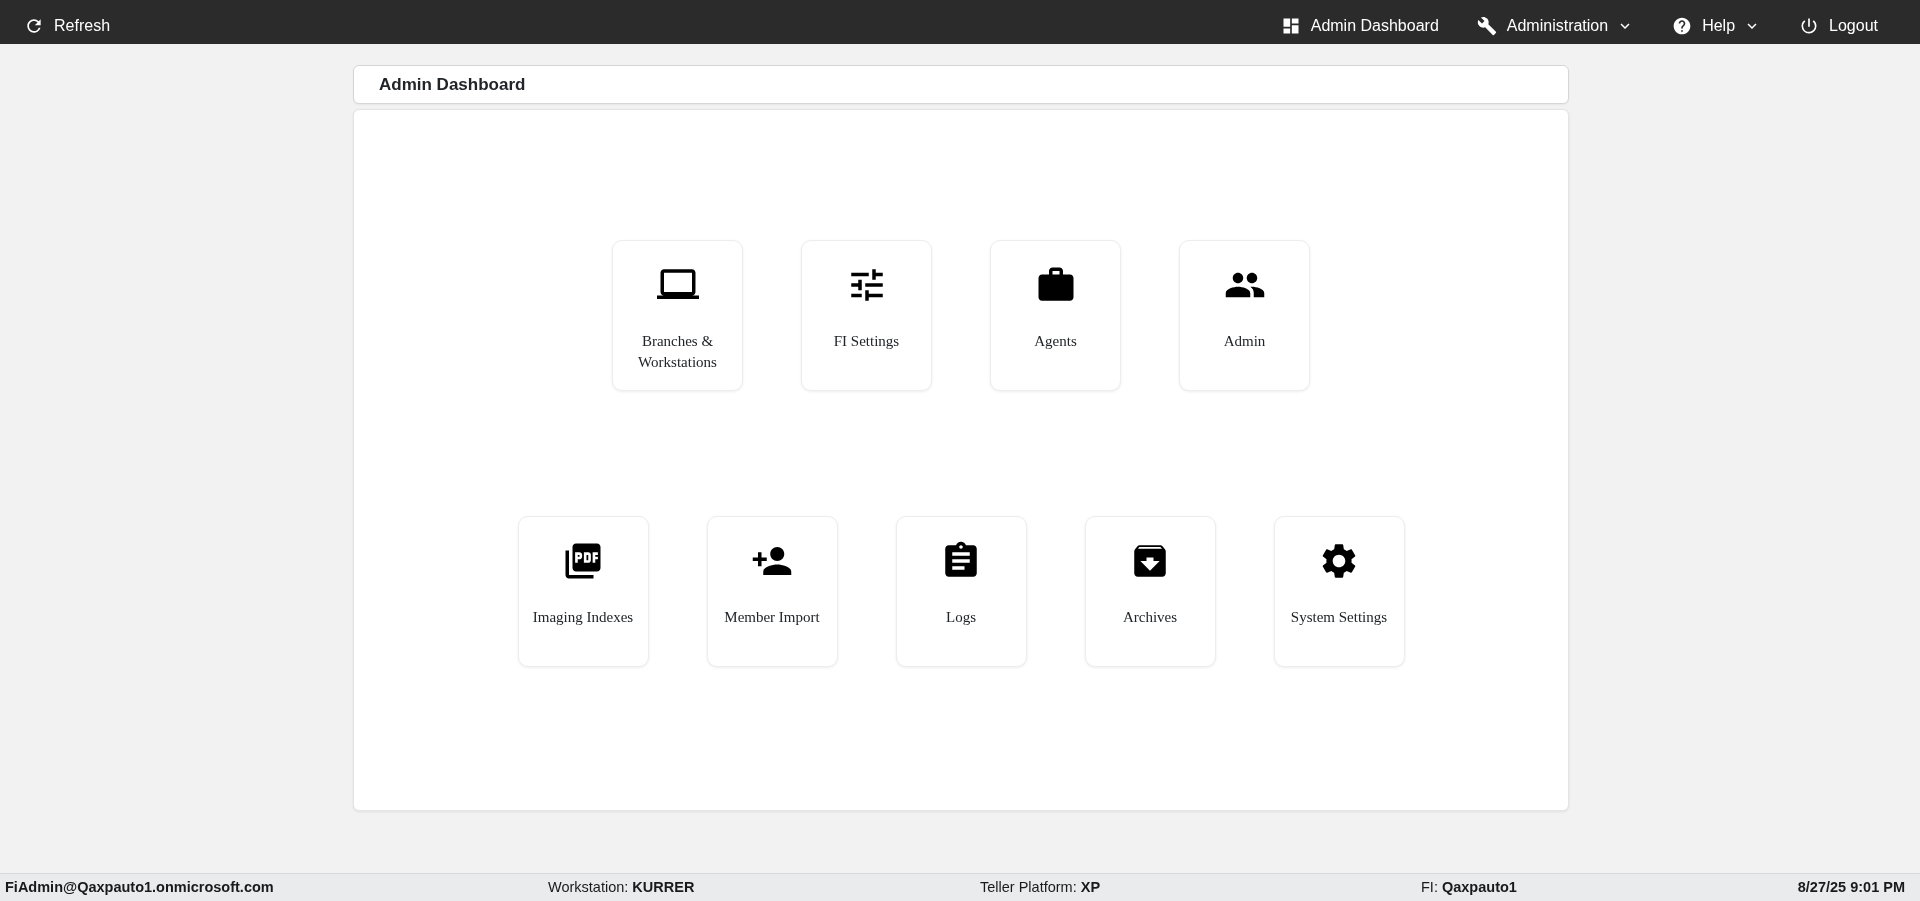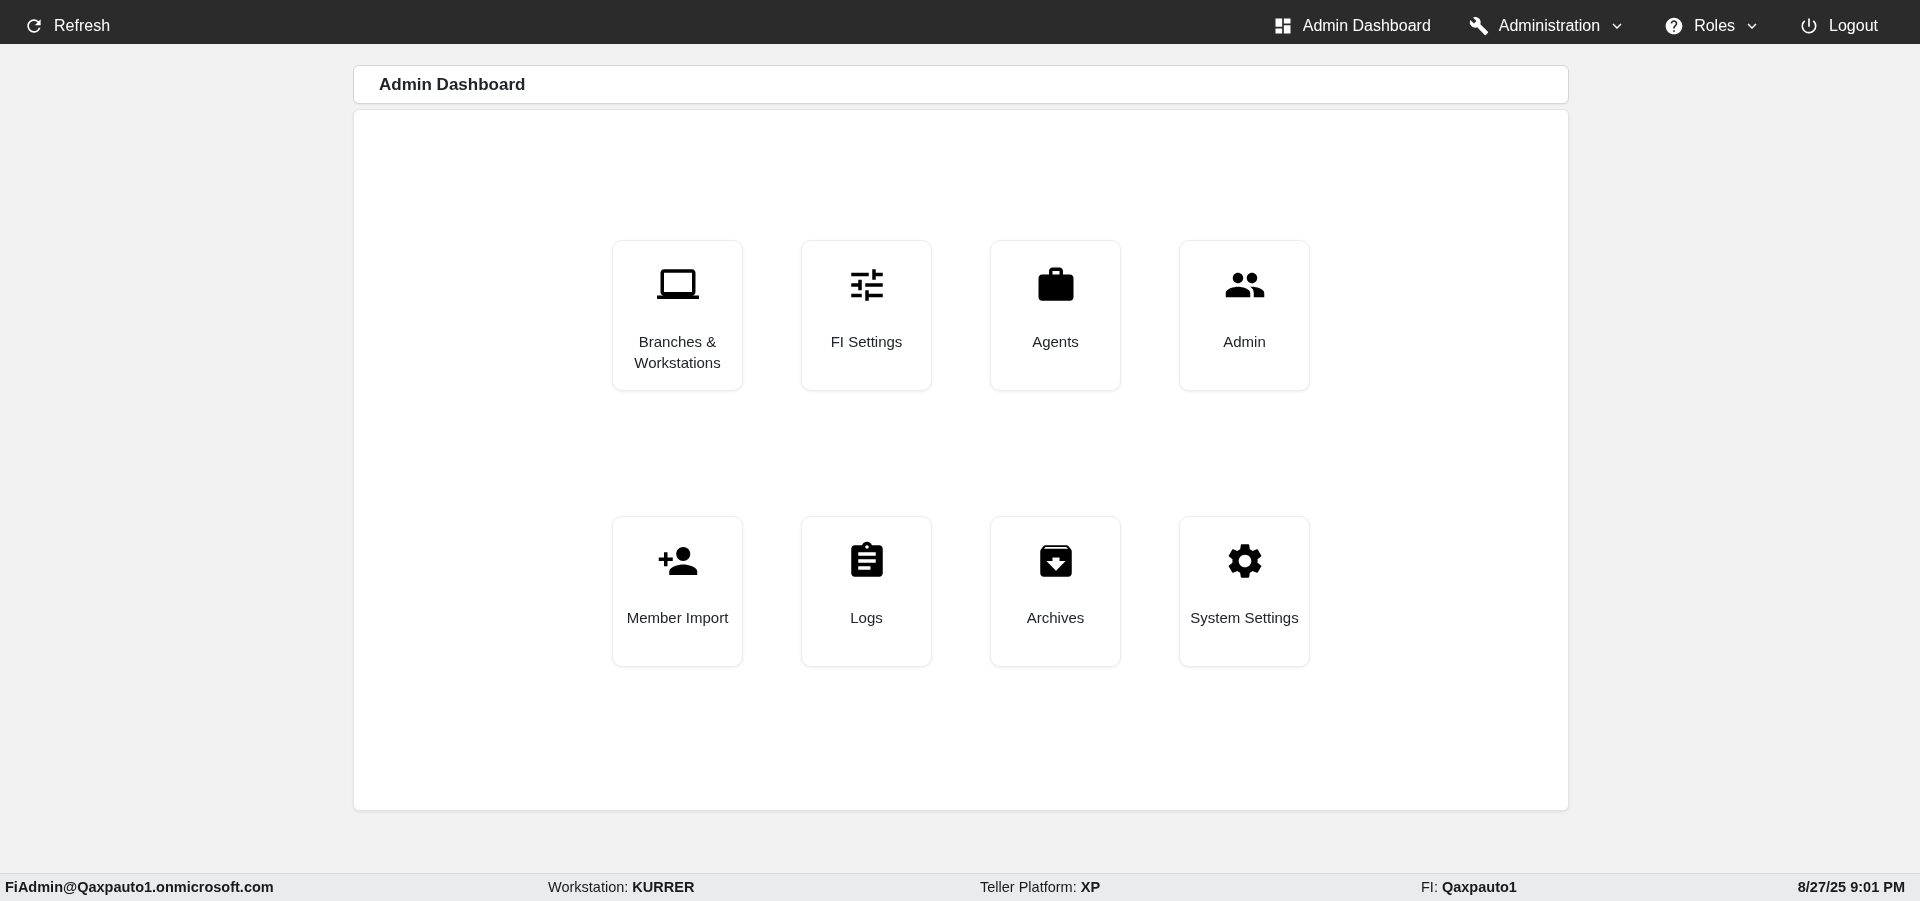--- a/index.html
+++ b/index.html
@@ -47,21 +47,21 @@
   .main-card {
     position: absolute; left: 353px; top: 109px;
     width: 1216px; height: 702px;
     background: #ffffff;
     border: 1px solid #e4e4e4;
     border-radius: 6px;
     box-shadow: 0 1px 3px rgba(0,0,0,0.08);
     padding-top: 130px;
   }
   .tile-row {
-    display: flex; justify-content: center; gap: 58px;
+    display: flex; justify-content: center; gap: 58px; font-family: Liberation Serif, serif;
   }
   .tile-row + .tile-row { margin-top: 125px; }
   .tile {
     width: 131px; height: 151px;
     background: #ffffff;
     border: 1px solid #ededed;
     border-radius: 10px;
     box-shadow: 0 1px 3px rgba(0,0,0,0.07);
     display: flex; flex-direction: column; align-items: center;
     padding-top: 23px;
@@ -118,21 +118,21 @@
       <span>Administration</span>
       <svg class="caret-icon" viewBox="0 0 24 24" fill="currentColor">
           <path d="M16.59 8.59L12 13.17 7.41 8.59 6 10l6 6 6-6z"></path>
         </svg>
     </div>
 
     <div class="nav-item">
       <svg class="nav-icon" viewBox="0 0 24 24" fill="currentColor">
           <path d="M12 2C6.48 2 2 6.48 2 12s4.48 10 10 10 10-4.48 10-10S17.52 2 12 2zm1 17h-2v-2h2v2zm2.07-7.75l-.9.92C13.45 12.9 13 13.5 13 15h-2v-.5c0-1.1.45-2.1 1.17-2.83l1.24-1.26c.37-.36.59-.86.59-1.41 0-1.1-.9-2-2-2s-2 .9-2 2H8c0-2.21 1.79-4 4-4s4 1.79 4 4c0 .88-.36 1.68-.93 2.25z"></path>
         </svg>
-      <span>Roles</span>
+      <span>Help</span>
       <svg class="caret-icon" viewBox="0 0 24 24" fill="currentColor">
           <path d="M16.59 8.59L12 13.17 7.41 8.59 6 10l6 6 6-6z"></path>
         </svg>
     </div>
 
     <div class="nav-item">
       <svg class="nav-icon" viewBox="0 0 24 24" fill="currentColor">
           <path d="M13 3h-2v10h2V3zm4.83 2.17l-1.42 1.42A6.92 6.92 0 0 1 19 12c0 3.87-3.13 7-7 7A6.995 6.995 0 0 1 7.58 6.58L6.17 5.17A8.932 8.932 0 0 0 3 12a9 9 0 0 0 18 0c0-2.74-1.23-5.18-3.17-6.83z"></path>
         </svg>
       <span>Logout</span>
@@ -179,20 +179,28 @@
       <span class="tile-icon">
         <svg viewBox="0 0 24 24" fill="currentColor">
             <path d="M16 11c1.66 0 2.99-1.34 2.99-3S17.66 5 16 5c-1.66 0-3 1.34-3 3s1.34 3 3 3zm-8 0c1.66 0 2.99-1.34 2.99-3S9.66 5 8 5C6.34 5 5 6.34 5 8s1.34 3 3 3zm0 2c-2.33 0-7 1.17-7 3.5V19h14v-2.5c0-2.33-4.67-3.5-7-3.5zm8 0c-.29 0-.62.02-.97.05 1.16.84 1.97 1.97 1.97 3.45V19h6v-2.5c0-2.33-4.67-3.5-7-3.5z"></path>
           </svg>
       </span>
       <span class="tile-label">Admin</span>
     </div>
   </div>
 
   <div class="tile-row">
+    <div class="tile">
+      <span class="tile-icon">
+        <svg viewBox="0 0 24 24" fill="currentColor">
+            <path d="M20 2H8c-1.1 0-2 .9-2 2v12c0 1.1.9 2 2 2h12c1.1 0 2-.9 2-2V4c0-1.1-.9-2-2-2zm-8.5 7.5c0 .83-.67 1.5-1.5 1.5H9v2H7.5V7H10c.83 0 1.5.67 1.5 1.5v1zm5 2c0 .83-.67 1.5-1.5 1.5h-2.5V7H15c.83 0 1.5.67 1.5 1.5v3zm4-3H19v1h1.5V11H19v2h-1.5V7h3v1.5zM9 9.5h1v-1H9v1zM4 6H2v14c0 1.1.9 2 2 2h14v-2H4V6zm10 5.5h1v-3h-1v3z"></path>
+          </svg>
+      </span>
+      <span class="tile-label">Imaging Indexes</span>
+    </div>
 
     <div class="tile">
       <span class="tile-icon">
         <svg viewBox="0 0 24 24" fill="currentColor">
             <path d="M15 12c2.21 0 4-1.79 4-4s-1.79-4-4-4-4 1.79-4 4 1.79 4 4 4zm-9-2V7H4v3H1v2h3v3h2v-3h3v-2H6zm9 4c-2.67 0-8 1.34-8 4v2h16v-2c0-2.66-5.33-4-8-4z"></path>
           </svg>
       </span>
       <span class="tile-label">Member Import</span>
     </div>
 

